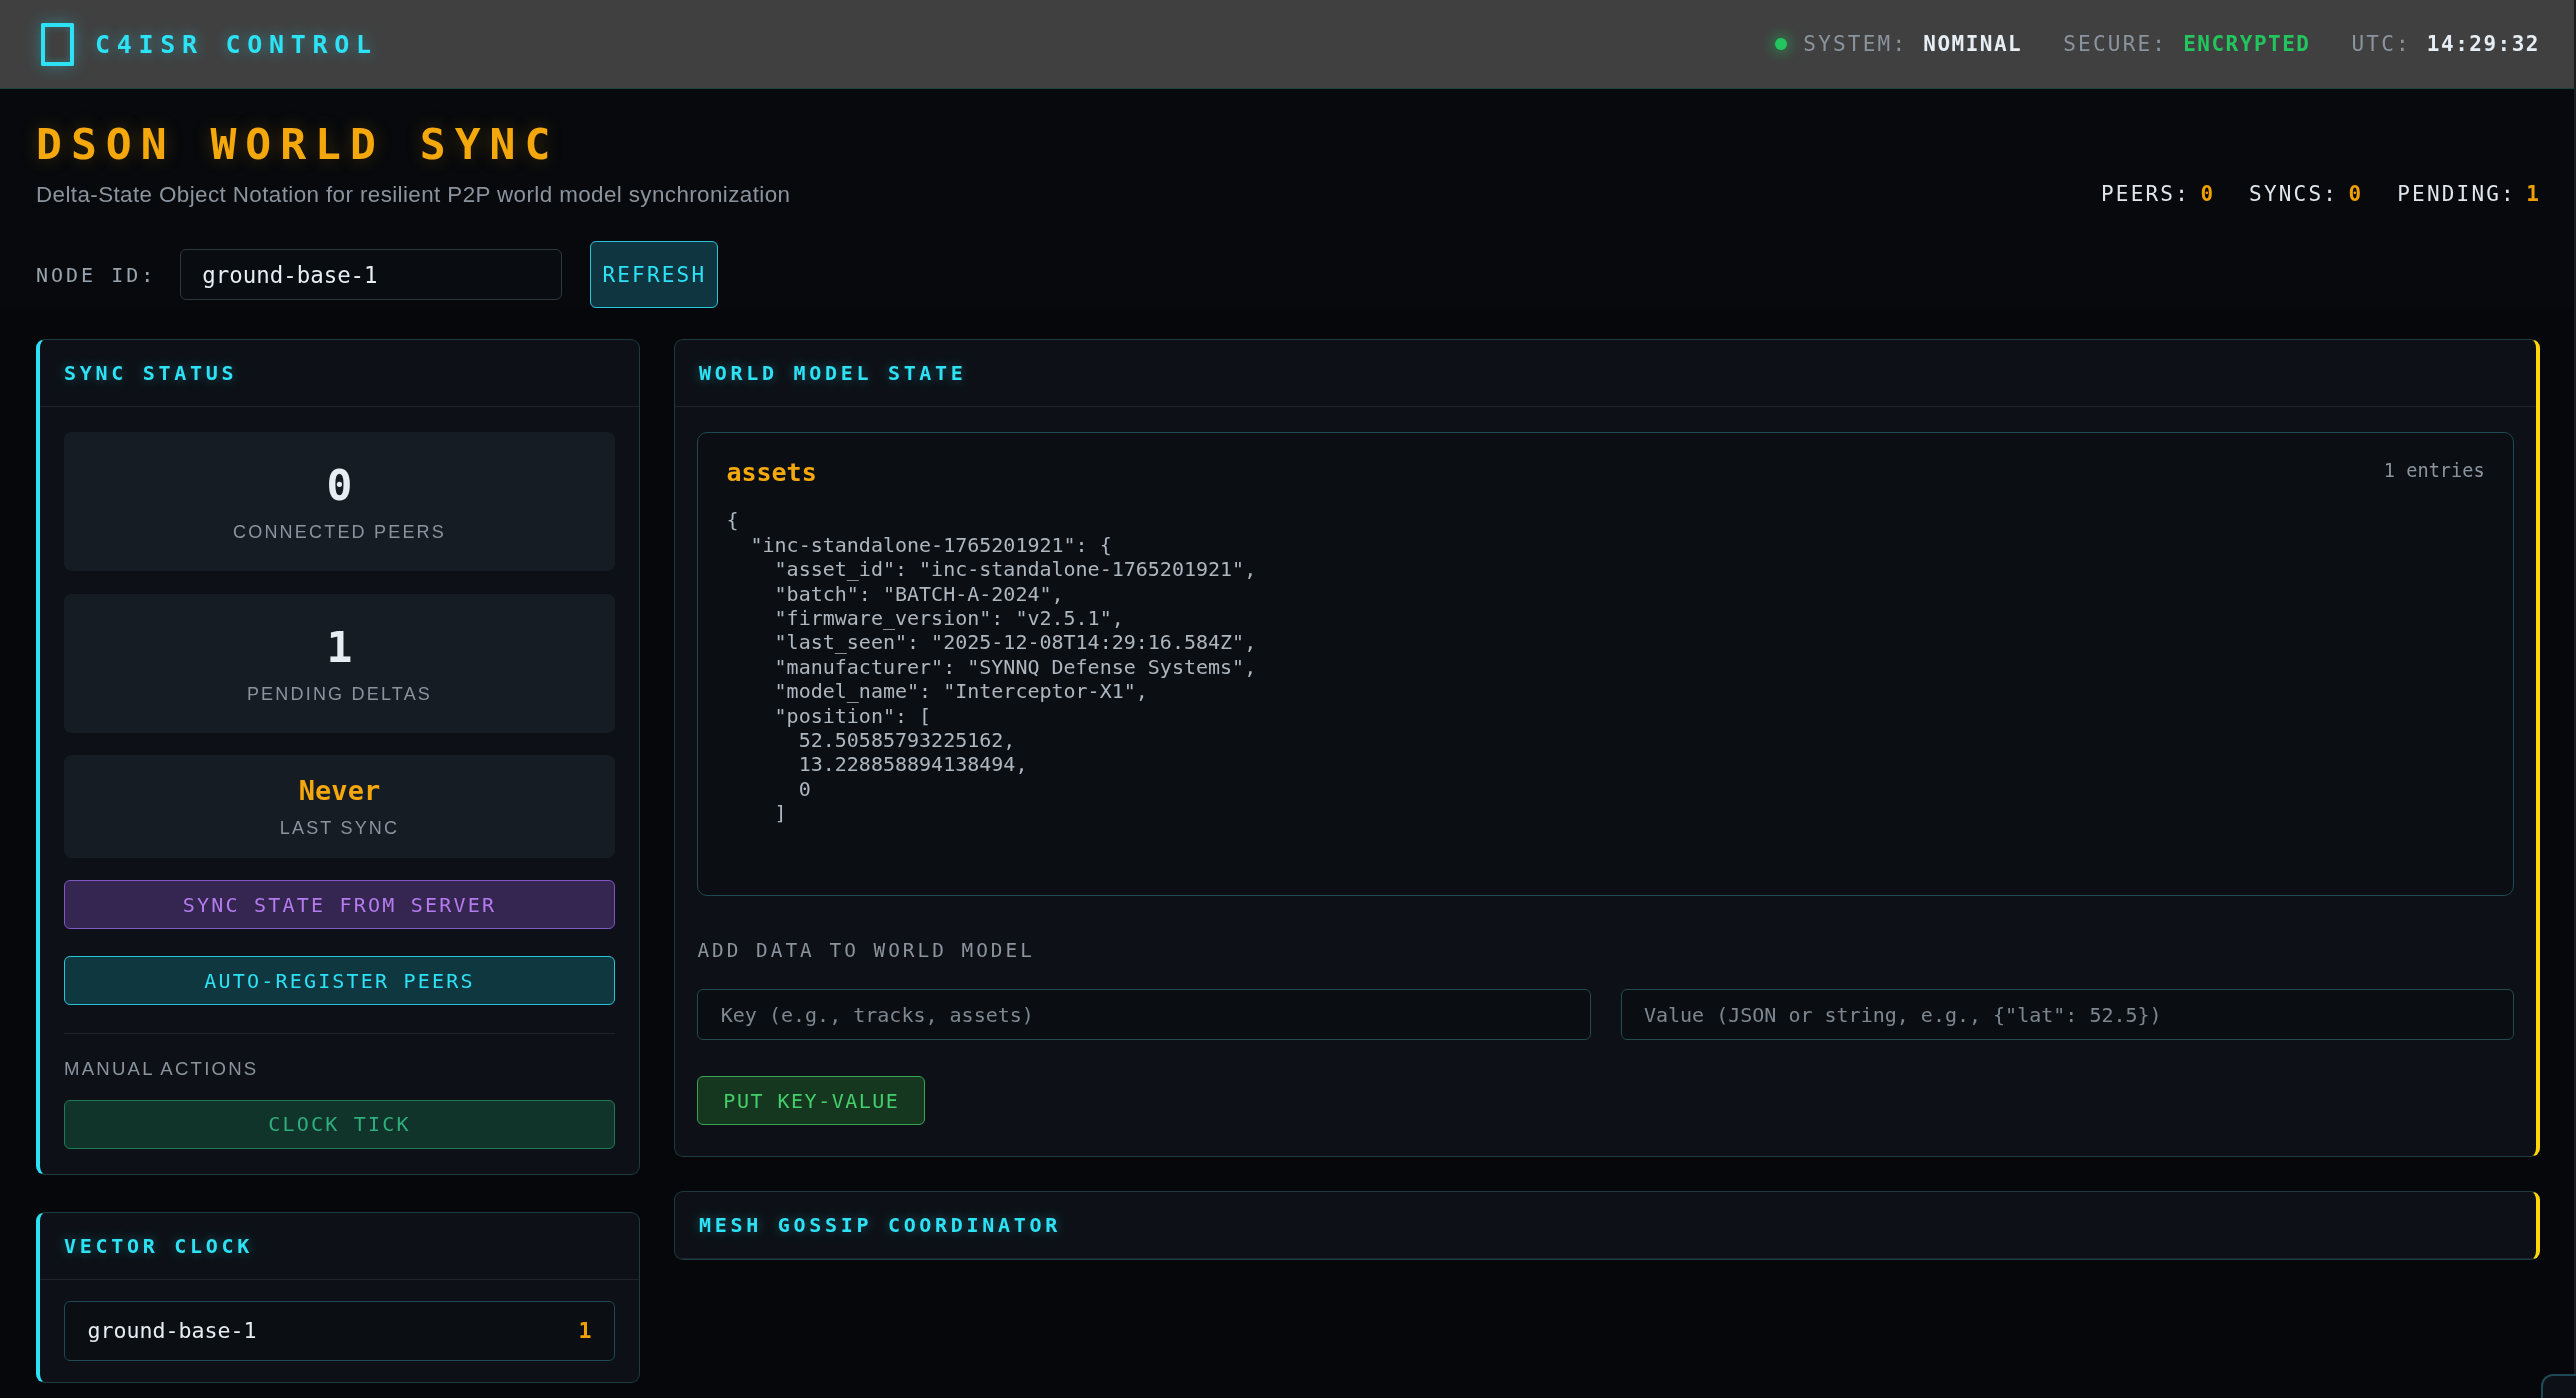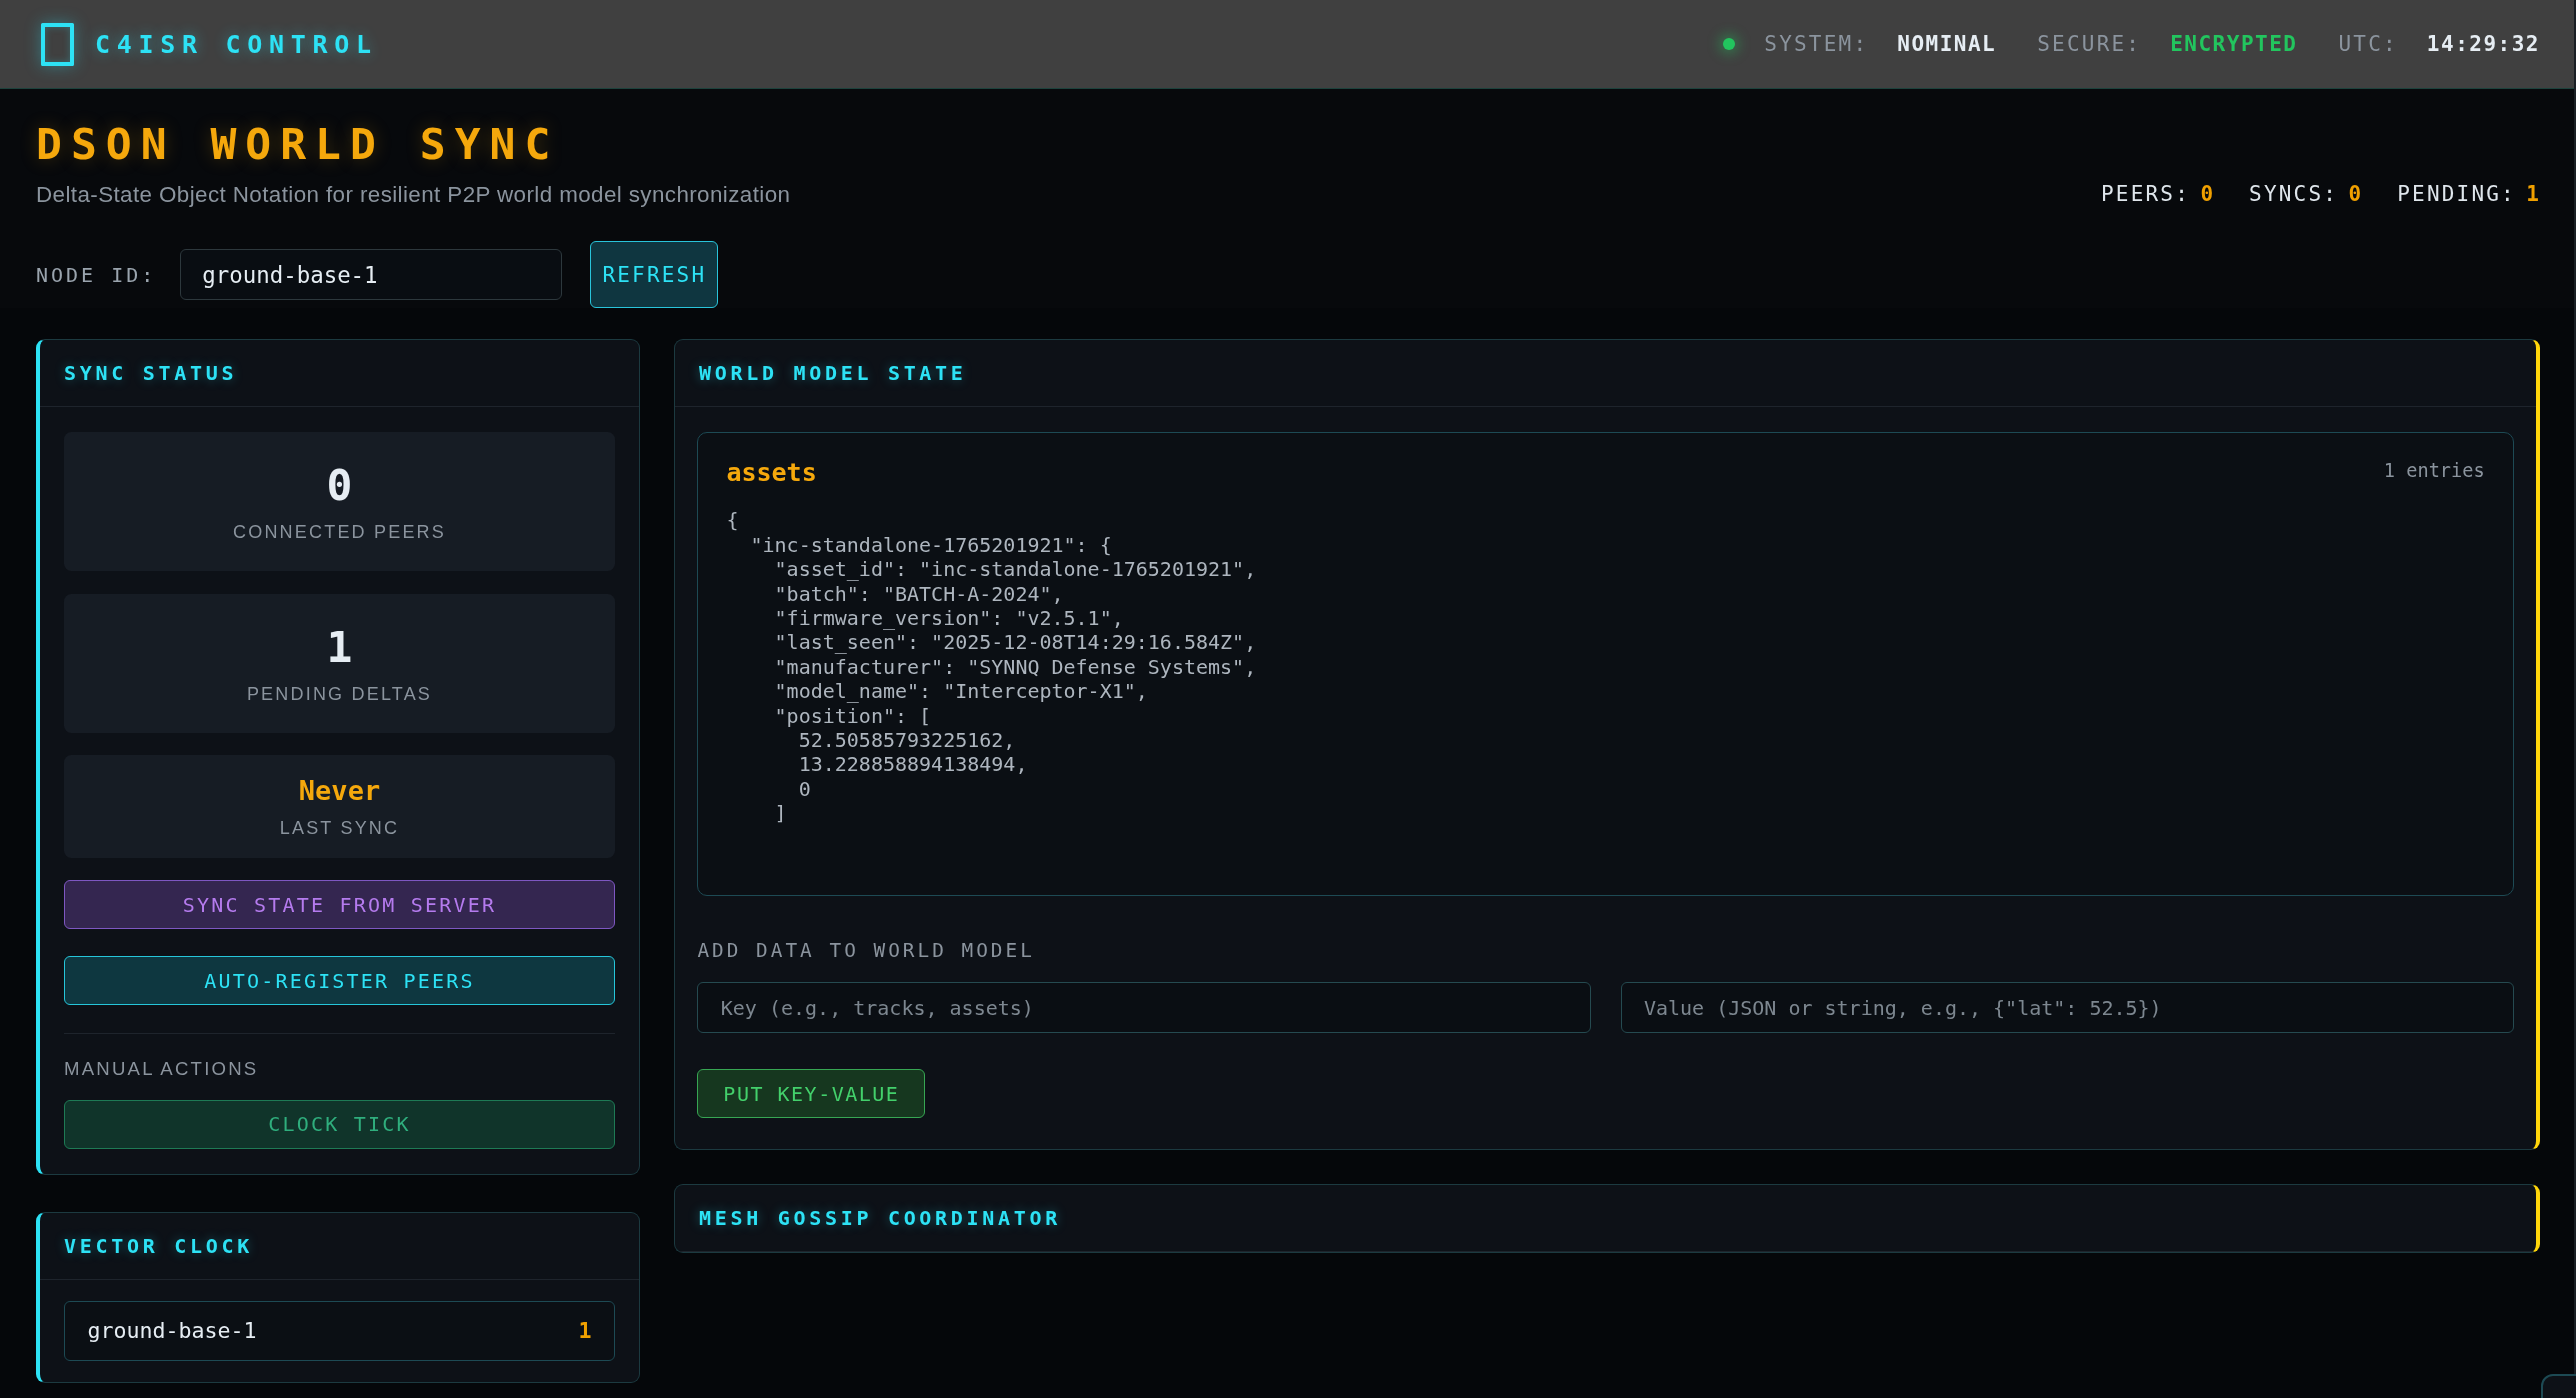--- a/index.html
+++ b/index.html
@@ -20,21 +20,21 @@
   }
   .logo-box {
     width:33px; height:43px; border:4.5px solid #2de2f5; border-radius:1.5px;
     box-shadow:0 0 16.4px rgba(45,226,245,.35), inset 0 0 7.5px rgba(45,226,245,.25);
   }
   .logo-title {
     margin-left:21px; font-size:25px; font-weight:bold; color:#2de2f5;
     letter-spacing:6.7px; text-shadow:0 0 13.4px rgba(45,226,245,.45);
   }
   .topbar-right { margin-left:auto; display:flex; align-items:center; gap:41px; font-size:21px; }
-  .status-group { display:flex; align-items:center; gap:29px; }
+  .status-group { display:flex; align-items:center; gap:16px; }
   .dot {
     width:12.7px; height:12.7px; border-radius:50%; background:#22c55e;
     box-shadow:0 0 12px 4.5px rgba(34,197,94,.35);
   }
   .tb-label { color:#8b949e; letter-spacing:2.2px; }
   .tb-val { font-weight:bold; letter-spacing:1.5px; }
   .tb-val.white { color:#e6edf3; }
   .tb-val.green { color:#22c55e; }
 
   
@@ -117,21 +117,21 @@
     position:relative; border:1.5px solid #1d4a54; background:#0b0f14; border-radius:10px;
     padding:25px 28px; height:464px; overflow:hidden;
   }
   .assets-key { font-size:25px; font-weight:bold; color:#f5a80c; }
   .assets-count { position:absolute; top:27px; right:28px; font-size:18.6px; color:#8b949e; }
   .assets-json {
     margin-top:21px; font-family:"DejaVu Sans Mono",monospace;
     font-size:20px; line-height:1.22; color:#aeb6bf; white-space:pre;
   }
   .add-label { margin-top:43px; font-size:19.4px; color:#8b949e; letter-spacing:3px; }
-  .add-inputs { display:flex; gap:30px; margin-top:20px; }
+  .add-inputs { display:flex; gap:30px; margin-top:27px; }
   .kv-input {
     flex:1; height:51px; background:#0a0e13; border:1.5px solid #254a50; border-radius:6px;
     color:#e6edf3; font-family:"DejaVu Sans Mono",monospace; font-size:20px; padding:0 22.4px; outline:none;
   }
   .kv-input::placeholder { color:#7d8790; }
   .put-btn {
     margin-top:36px; width:228px; height:49px; background:#16371f;
     border:1.5px solid #37a653; border-radius:6px; color:#43d06b;
     font-family:"DejaVu Sans Mono",monospace; font-size:20px; letter-spacing:1.5px; cursor:pointer;
   }

